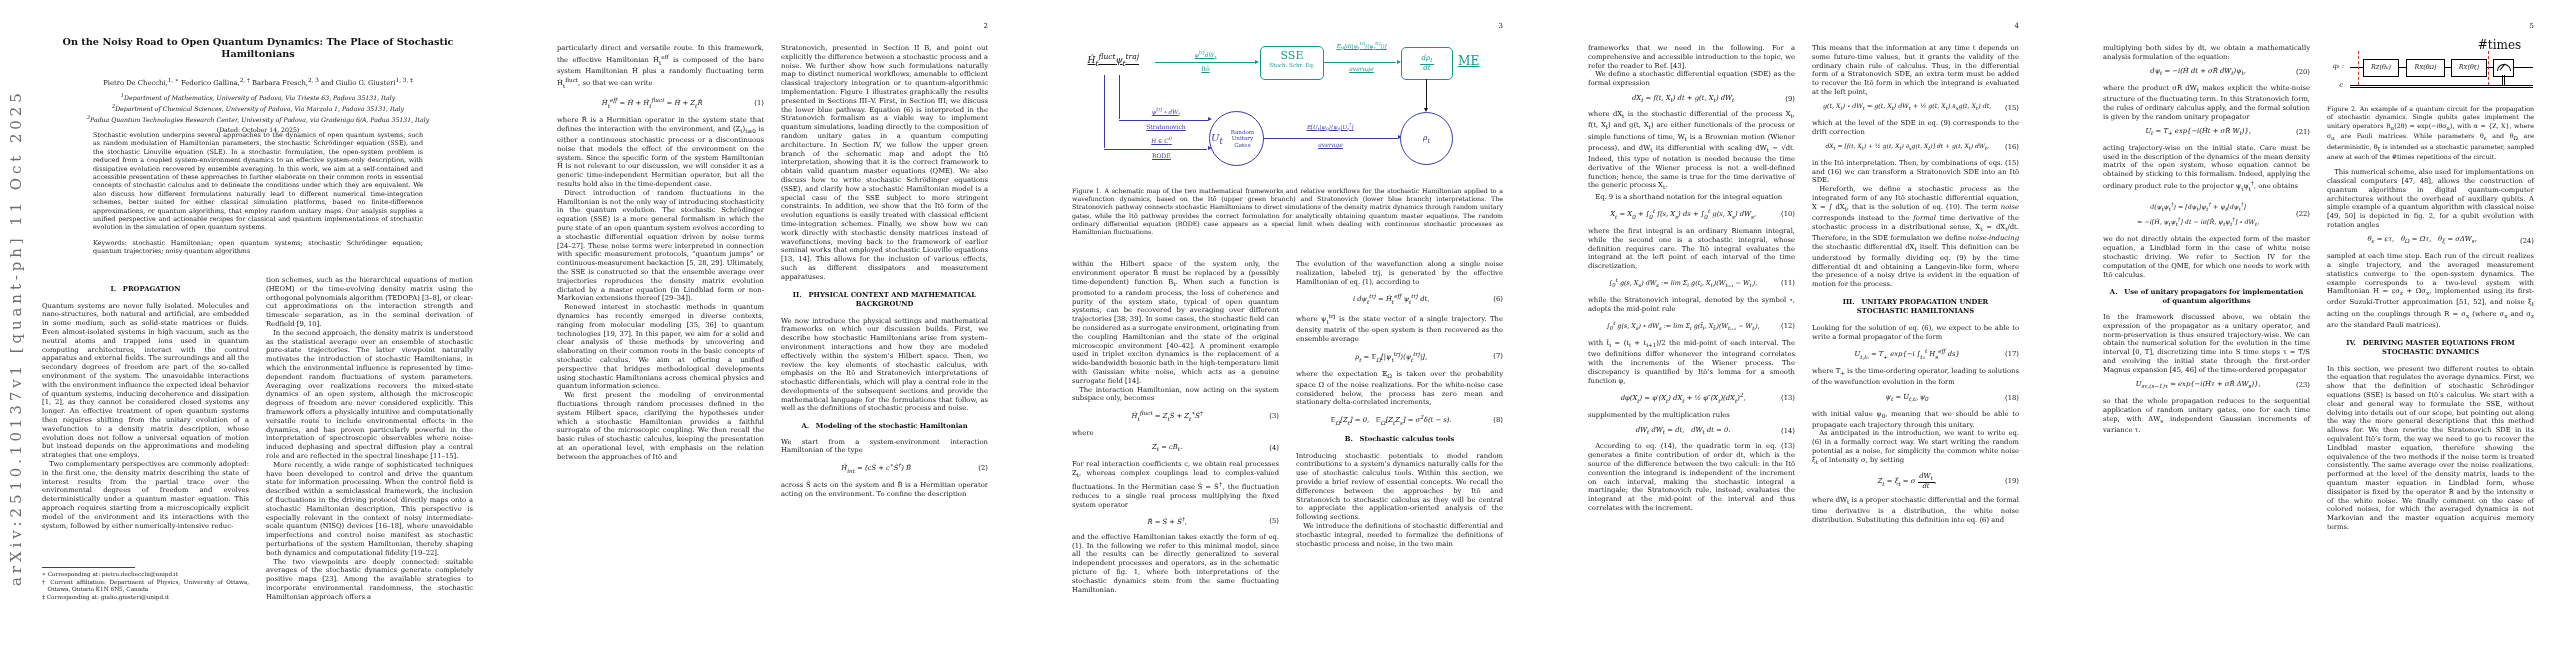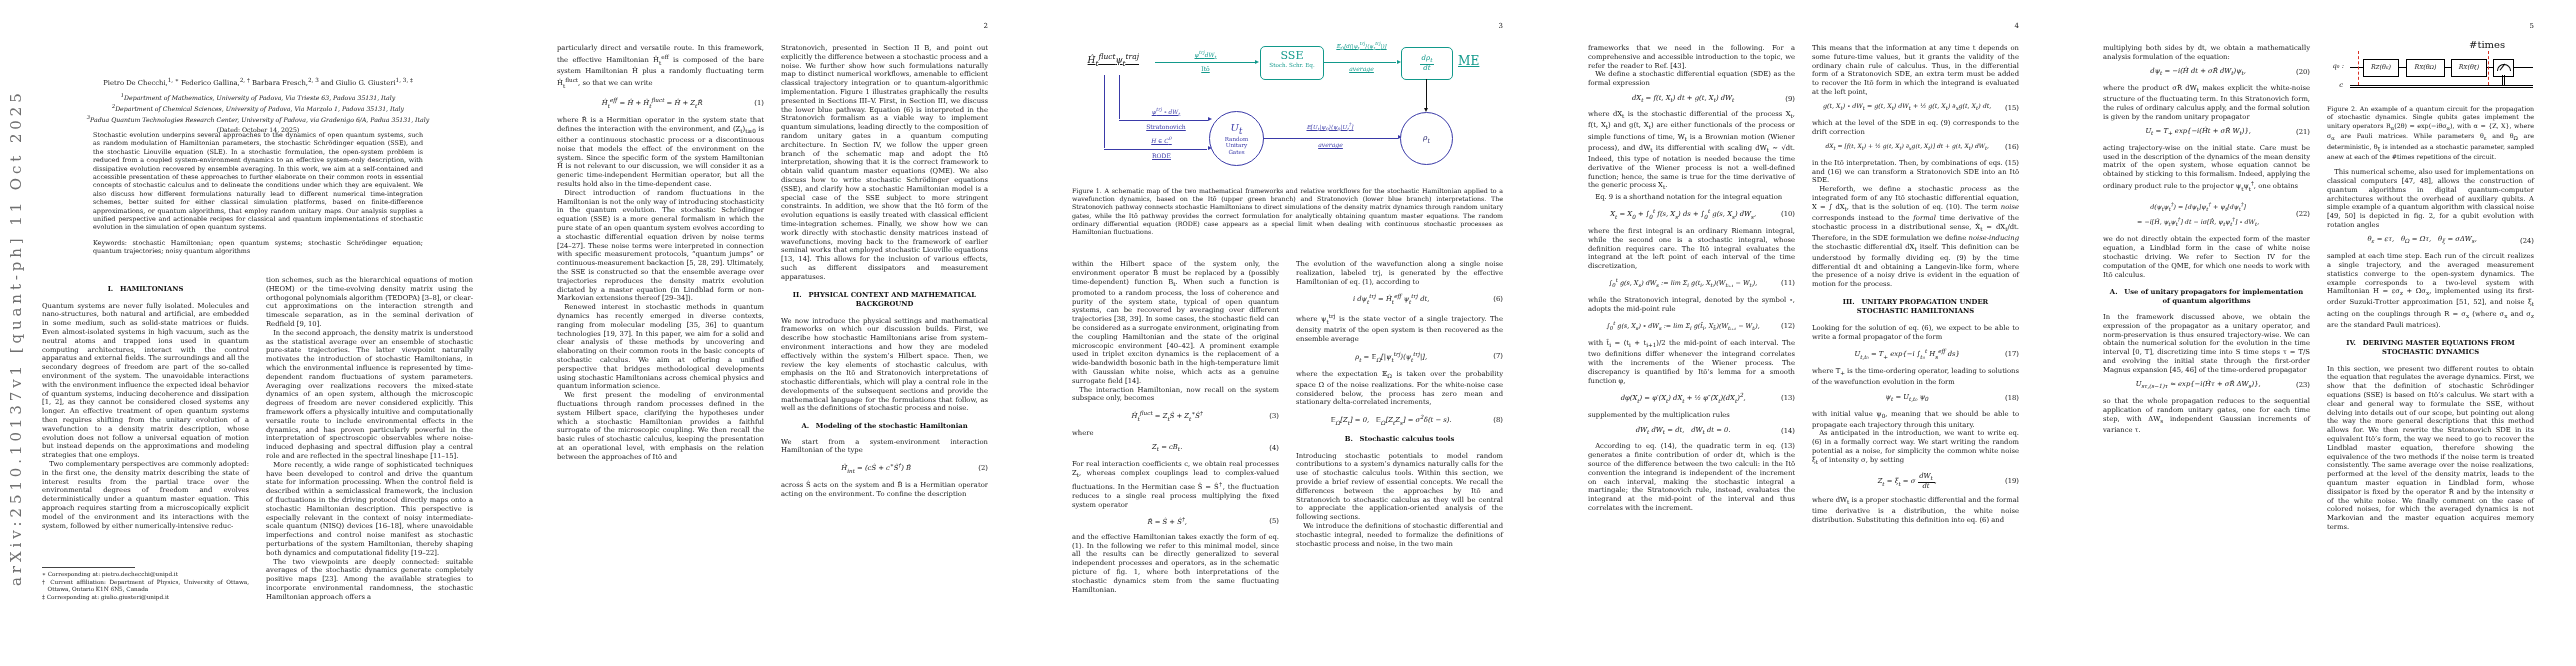--- a/index.html
+++ b/index.html
@@ -38,21 +38,21 @@
   .fnblock p{margin:0;padding-left:5.6px;text-indent:-5.6px;}
   
   .fig1{position:absolute;left:42px;top:31px;width:431px;height:143px;font-size:6.7px;}
   .flab{position:absolute;text-align:center;font-style:italic;text-decoration:underline;}
   .hl{position:absolute;border-top:0.8px solid;height:0;}
   .vl{position:absolute;border-left:0.8px solid;width:0;}
   .ahr{position:absolute;width:0;height:0;border-left:4.4px solid;border-top:2.5px solid transparent;border-bottom:2.5px solid transparent;}
   .ahd{position:absolute;width:0;height:0;border-top:4.4px solid;border-left:2.5px solid transparent;border-right:2.5px solid transparent;}
   .fbox{position:absolute;border:0.8px solid;border-radius:5px;background:#fff;text-align:center;}
   .fcirc{position:absolute;border:0.7px solid;border-radius:50%;background:#fff;
-         display:flex;flex-direction:column;align-items:center;justify-content:center;text-align:center;}
+         display:flex;flex-direction:row;align-items:center;justify-content:center;text-align:center;}
   .figcap{position:absolute;left:42px;width:431px;font-size:6.3px;line-height:8.2px;text-align:justify;}
   .capcol{font-size:6.3px;line-height:8.3px;text-align:justify;text-indent:0 !important;margin-bottom:6.7px !important;}
   
   .fig2{position:relative;height:66px;text-indent:0;}
   .qwire{position:absolute;border-top:0.7px solid #000;}
   .qcwire{position:absolute;height:1.4px;border-top:0.6px solid #000;border-bottom:0.6px solid #000;}
   .qgate{position:absolute;height:16.7px;border:0.7px solid #000;background:#fff;
          display:flex;align-items:center;justify-content:center;font-style:italic;font-size:6.4px;}
   .qdash{position:absolute;border-left:0.9px dashed #d93025;width:0;}
   .qmeter{position:absolute;border:0.7px solid #000;background:#fff;}
@@ -61,33 +61,34 @@
   .qneedle{position:absolute;left:8.3px;top:3.3px;width:0.8px;height:7.8px;background:#000;transform:rotate(38deg);}
   .qvdouble{position:absolute;width:1.4px;border-left:0.6px solid #000;border-right:0.6px solid #000;}
 </style>
 </head>
 <body>
 
 <div id="canvas">
 
   <div class="page" style="left:0">
     <div class="arxiv">arXiv:2510.10137v1  [quant-ph]  11 Oct 2025</div>
+    <div class="title">On the Noisy Road to Open Quantum Dynamics: The Place of Stochastic Hamiltonians</div>
     <div class="authors">Pietro De Checchi,<sup>1, ∗</sup> Federico Gallina,<sup>2, †</sup> Barbara Fresch,<sup>2, 3</sup> and Giulio G. Giusteri<sup>1, 3, ‡</sup></div>
     <div class="affils">
       <div><sup>1</sup>Department of Mathematics, University of Padova, Via Trieste 63, Padova 35131, Italy</div>
       <div><sup>2</sup>Department of Chemical Sciences, University of Padova, Via Marzolo 1, Padova 35131, Italy</div>
       <div><sup>3</sup>Padua Quantum Technologies Research Center, University of Padova, via Gradenigo 6/A, Padua 35131, Italy</div>
       <div class="date">(Dated: October 14, 2025)</div>
     </div>
     <div class="absblock">
       <div>Stochastic evolution underpins several approaches to the dynamics of open quantum systems, such as random modulation of Hamiltonian parameters, the stochastic Schrödinger equation (SSE), and the stochastic Liouville equation (SLE). In a stochastic formulation, the open-system problem is reduced from a coupled system-environment dynamics to an effective system-only description, with dissipative evolution recovered by ensemble averaging. In this work, we aim at a self-contained and accessible presentation of these approaches to further elaborate on their common roots in essential concepts of stochastic calculus and to delineate the conditions under which they are equivalent. We also discuss how different formulations naturally lead to different numerical time-integration schemes, better suited for either classical simulation platforms, based on finite-difference approximations, or quantum algorithms, that employ random unitary maps. Our analysis supplies a unified perspective and actionable recipes for classical and quantum implementations of stochastic evolution in the simulation of open quantum systems.</div>
       <div class="kw">Keywords: stochastic Hamiltonian; open quantum systems; stochastic Schrödinger equation; quantum trajectories; noisy quantum algorithms</div>
     </div>
     <div class="col" style="left:42px;top:276px">
-      <div class="sec">I.  HAMILTONIANS</div>
+      <div class="sec">I.  PROPAGATION</div>
       <p class="ni">Quantum systems are never fully isolated. Molecules and nano-structures, both natural and artificial, are embedded in some medium, such as solid-state matrices or fluids. Even almost-isolated systems in high vacuum, such as the neutral atoms and trapped ions used in quantum computing architectures, interact with the control apparatus and external fields. The surroundings and all the secondary degrees of freedom are part of the so-called environment of the system. The unavoidable interactions with the environment influence the expected ideal behavior of quantum systems, inducing decoherence and dissipation [1, 2], as they cannot be considered closed systems any longer. An effective treatment of open quantum systems then requires shifting from the unitary evolution of a wavefunction to a density matrix description, whose evolution does not follow a universal equation of motion but instead depends on the approximations and modeling strategies that one employs.</p>
       <p>Two complementary perspectives are commonly adopted: in the first one, the density matrix describing the state of interest results from the partial trace over the environmental degrees of freedom and evolves deterministically under a quantum master equation. This approach requires starting from a microscopically explicit model of the environment and its interactions with the system, followed by either numerically-intensive reduc-</p>
     </div>
     <div class="col" style="left:266px;top:276px">
       <p class="ni">tion schemes, such as the hierarchical equations of motion (HEOM) or the time-evolving density matrix using the orthogonal polynomials algorithm (TEDOPA) [3–8], or clear-cut approximations on the interaction strength and timescale separation, as in the seminal derivation of Redfield [9, 10].</p>
       <p>In the second approach, the density matrix is understood as the statistical average over an ensemble of stochastic pure-state trajectories. The latter viewpoint naturally motivates the introduction of stochastic Hamiltonians, in which the environmental influence is represented by time-dependent random fluctuations of system parameters. Averaging over realizations recovers the mixed-state dynamics of an open system, although the microscopic degrees of freedom are never considered explicitly. This framework offers a physically intuitive and computationally versatile route to include environmental effects in the dynamics, and has proven particularly powerful in the interpretation of spectroscopic observables where noise-induced dephasing and spectral diffusion play a central role and are reflected in the spectral lineshape [11–15].</p>
       <p>More recently, a wide range of sophisticated techniques have been developed to control and drive the quantum state for information processing. When the control field is described within a semiclassical framework, the inclusion of fluctuations in the driving protocol directly maps onto a stochastic Hamiltonian description. This perspective is especially relevant in the context of noisy intermediate-scale quantum (NISQ) devices [16–18], where unavoidable imperfections and control noise manifest as stochastic perturbations of the system Hamiltonian, thereby shaping both dynamics and computational fidelity [19–22].</p>
       <p>The two viewpoints are deeply connected: suitable averages of the stochastic dynamics generate completely positive maps [23]. Among the available strategies to incorporate environmental randomness, the stochastic Hamiltonian approach offers a</p>
     </div>
     <div class="fnblock">
@@ -173,21 +174,21 @@
       <div class="flab" style="left:208px;top:91px;width:100px;font-size:5.6px;color:#3a3aa8">𝔼[U<sub>t</sub>|ψ<sub>0</sub>⟩⟨ψ<sub>0</sub>|U<sub>t</sub><sup>†</sup>]</div>
       <div class="flab" style="left:225px;top:110px;width:67px;font-size:6.1px;color:#3a3aa8">average</div>
       <div class="fcirc" style="left:328px;top:81px;width:51px;height:51px;border-color:#3a3aa8;color:#2a2a70">
         <div style="font-size:7.5px;font-style:italic">ρ<sub>t</sub></div>
       </div>
     </div>
     <div class="figcap" style="top:187px">Figure 1.  A schematic map of the two mathematical frameworks and relative workflows for the stochastic Hamiltonian applied to a wavefunction dynamics, based on the Itō (upper green branch) and Stratonovich (lower blue branch) interpretations. The Stratonovich pathway connects stochastic Hamiltonians to direct simulations of the density matrix dynamics through random unitary gates, while the Itō pathway provides the correct formulation for analytically obtaining quantum master equations. The random ordinary differential equation (RODE) case appears as a special limit when dealing with continuous stochastic processes as Hamiltonian fluctuations.</div>
 
     <div class="col" style="left:42px;top:260px;">
       <p class="ni">within the Hilbert space of the system only, the environment operator B̂ must be replaced by a (possibly time-dependent) function B<sub>t</sub>. When such a function is promoted to a random process, the loss of coherence and purity of the system state, typical of open quantum systems, can be recovered by averaging over different trajectories [38, 39]. In some cases, the stochastic field can be considered as a surrogate environment, originating from the coupling Hamiltonian and the state of the original microscopic environment [40–42]. A prominent example used in triplet exciton dynamics is the replacement of a wide-bandwidth bosonic bath in the high-temperature limit with Gaussian white noise, which acts as a genuine surrogate field [14].</p>
-      <p>The interaction Hamiltonian, now recall on the system subspace only, becomes</p>
+      <p>The interaction Hamiltonian, now acting on the system subspace only, becomes</p>
       <div class="eq">
         <span class="eqb">Ĥ<sub>t</sub><sup>fluct</sup> = Z<sub>t</sub>Ŝ + Z<sub>t</sub><sup>∗</sup>Ŝ<sup>†</sup></span>
         <span class="eqn">(3)</span>
       </div>
       <p class="ni">where</p>
       <div class="eq">
         <span class="eqb">Z<sub>t</sub> = cB<sub>t</sub>.</span>
         <span class="eqn">(4)</span>
       </div>
       <p class="ni">For real interaction coefficients c, we obtain real processes Z<sub>t</sub>, whereas complex couplings lead to complex-valued fluctuations. In the Hermitian case Ŝ = Ŝ<sup>†</sup>, the fluctuation reduces to a single real process multiplying the fixed system operator</p>
@@ -313,21 +314,21 @@
       <p class="ni">In the framework discussed above, we obtain the expression of the propagator as a unitary operator, and norm-preservation is thus ensured trajectory-wise. We can obtain the numerical solution for the evolution in the time interval [0, T], discretizing time into S time steps τ = T/S and evolving the initial state through the first-order Magnus expansion [45, 46] of the time-ordered propagator</p>
       <div class="eq">
         <span class="eqb">U<sub>sτ,(s−1)τ</sub> ≈ exp{−i(Ĥτ + σR̂ ΔW<sub>s</sub>)},</span>
         <span class="eqn">(23)</span>
       </div>
       <p class="ni">so that the whole propagation reduces to the sequential application of random unitary gates, one for each time step, with ΔW<sub>s</sub> independent Gaussian increments of variance τ.</p>
     </div>
     <div class="col" style="left:266px;top:39px">
 
       <div class="fig2">
-        <div style="position:absolute;left:142px;top:2.2px;width:61px;font-size:10px;text-align:left">#times</div>
+        <div style="position:absolute;left:142px;top:2.2px;width:61px;font-size:12px;text-align:center">#times</div>
         <div style="position:absolute;left:5.6px;top:23px;font-size:6.7px;font-style:italic">q₀ :</div>
         <div class="qwire" style="left:23px;top:28px;width:183px"></div>
         <div class="qdash" style="left:31px;top:12.2px;height:34px"></div>
         <div class="qdash" style="left:161px;top:12.2px;height:34px"></div>
         <div class="qgate" style="left:36px;top:19.5px;width:34px">R<sub>Z</sub>(θ<sub>ε</sub>)</div>
         <div class="qgate" style="left:79px;top:19.5px;width:37px">R<sub>X</sub>(θ<sub>Ω</sub>)</div>
         <div class="qgate" style="left:124px;top:19.5px;width:34px">R<sub>X</sub>(θ<sub>ξ</sub>)</div>
         <div class="qmeter" style="left:166px;top:19.5px;width:19px;height:16.7px">
           <div class="qarc"></div>
           <div class="qneedle"></div>

